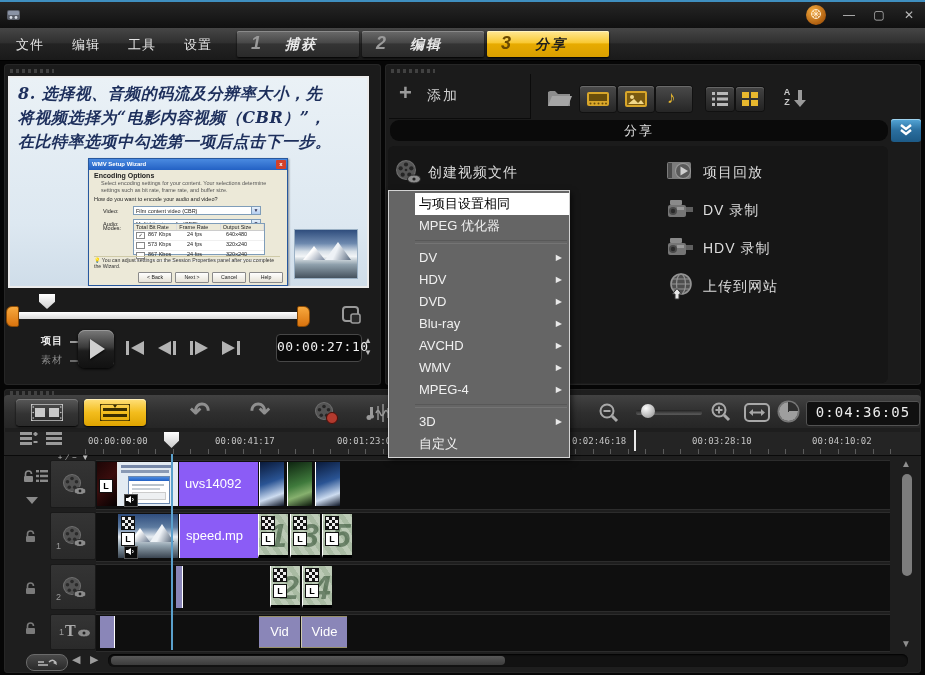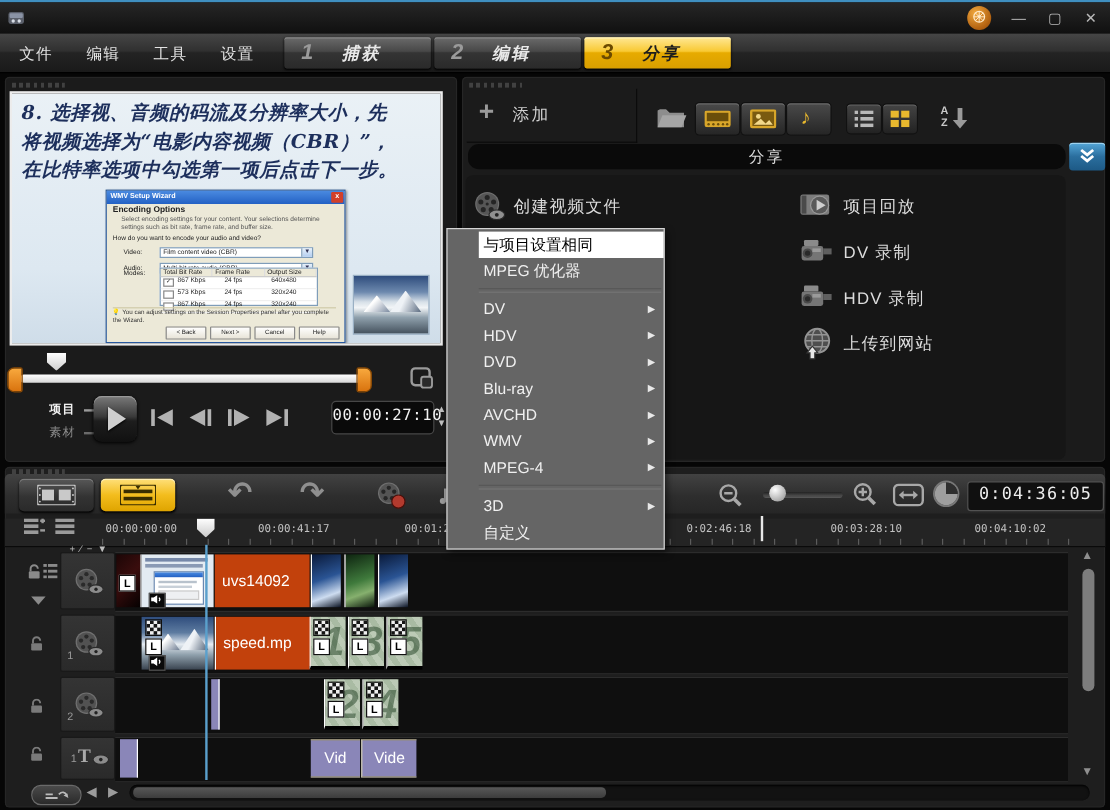--- a/index.html
+++ b/index.html
@@ -55,21 +55,21 @@
   .tbtn{position:absolute;top:338px;width:26px;height:16px;}
   #tcbox{position:absolute;left:276px;top:332px;width:84px;height:26px;background:#0a0a0a;border:1px solid #474747;border-radius:4px;color:#f2f2f2;font-family:"DejaVu Sans Mono",monospace;font-size:13px;line-height:24px;text-align:center;letter-spacing:.5px;}
   .spin{position:absolute;left:364px;font-size:8px;color:#c0c0c0;line-height:8px;}
   
   #share-head{position:absolute;left:390px;top:118px;width:498px;height:21px;background:#0a0a0a;border-radius:9px;color:#dedede;font-size:13px;text-align:center;line-height:21px;letter-spacing:2px;}
   #chevbtn{position:absolute;left:891px;top:117px;width:30px;height:23px;border-radius:3px;background:linear-gradient(#55a7d8,#2a6e9e 50%,#1d5a86);box-shadow:inset 0 1px 0 #9ed2ee;}
   .mediabtn{position:absolute;top:84px;width:36px;height:26px;border-radius:3px;background:linear-gradient(#4a4a4a,#262626);box-shadow:inset 0 1px 0 #6a6a6a,0 0 0 1px #111;}
   .viewbtn{position:absolute;top:85px;width:28px;height:24px;border-radius:3px;background:linear-gradient(#444,#222);box-shadow:inset 0 1px 0 #666,0 0 0 1px #111;}
   .share-opt-label{color:#dcdcdc;font-size:14px;letter-spacing:1px;}
   
-  #dropmenu{position:absolute;left:372px;top:188px;width:180px;background:#656565;border:1px solid #d4d4d4;box-shadow:2px 3px 6px rgba(0,0,0,.6);z-index:30;padding:2px 0;}
+  #dropmenu{position:absolute;left:388px;top:188px;width:180px;background:#656565;border:1px solid #d4d4d4;box-shadow:2px 3px 6px rgba(0,0,0,.6);z-index:30;padding:2px 0;}
   .menu-row{display:flex;height:22px;align-items:stretch;}
   .menu-gutter{width:26px;}
   .menu-content{flex:1;position:relative;color:#f0f0f0;font-size:13px;line-height:22px;padding-left:4px;}
   .menu-row.selected .menu-content{background:#fff;color:#000;}
   .menu-row.disabled .menu-content{color:#9d9d9d;}
   .menu-arrow{position:absolute;right:7px;top:0;font-size:8px;color:#e8e8e8;line-height:22px;}
   .menu-sep{height:2px;border-top:1px solid #585858;border-bottom:1px solid #747474;margin:3px 2px 3px 26px;}
   
   #tl-toolbar{position:absolute;left:4px;top:393px;width:917px;height:33px;background:linear-gradient(#424242,#2e2e2e 55%,#262626);border-radius:4px 4px 0 0;}
   .tlviewbtn{position:absolute;top:397px;width:62px;height:27px;border-radius:4px;background:linear-gradient(#585858,#333 55%,#2a2a2a);box-shadow:inset 0 1px 0 #7a7a7a,0 1px 2px #000;}
@@ -79,21 +79,21 @@
   #zoomthumb{position:absolute;left:641px;top:402px;width:14px;height:14px;border-radius:50%;background:radial-gradient(circle at 35% 30%,#fdfdfd,#b9b9b9 60%,#8a8a8a);}
   #tl-timecode{position:absolute;left:806px;top:399px;width:112px;height:23px;background:#101010;border:1px solid #525252;border-radius:3px;color:#ededed;font-family:"DejaVu Sans Mono",monospace;font-size:14px;line-height:21px;text-align:center;letter-spacing:1px;}
   #ruler{position:absolute;left:4px;top:430px;width:917px;height:23px;background:#242424;border-bottom:1px solid #0a0a0a;}
   .ruler-label{position:absolute;top:4px;color:#c3c3c3;font-family:"DejaVu Sans Mono",monospace;font-size:9px;}
   .tick{position:absolute;bottom:1px;width:1px;height:5px;background:#5c5c5c;}
   #ruler-playhead{position:absolute;left:164px;top:430px;width:15px;height:16px;background:linear-gradient(#fff,#cacaca);clip-path:polygon(0 0,100% 0,100% 55%,50% 100%,0 55%);z-index:6;}
   #ruler-marker{position:absolute;left:634px;top:428px;width:2px;height:21px;background:#e8e8e8;}
   .lane{position:absolute;left:96px;width:794px;background:#0f0f0f;border-top:1px solid #2c2c2c;border-bottom:1px solid #2c2c2c;}
   .thead{position:absolute;left:50px;width:46px;background:linear-gradient(#343434,#2a2a2a);border:1px solid #191919;border-radius:2px;box-sizing:border-box;}
   .clip-label{color:#fff;font-size:13px;line-height:44px;padding-left:6px;overflow:hidden;white-space:nowrap;}
-  .tealclip{position:absolute;top:0;height:100%;background:#c2410c;}
+  .tealclip{position:absolute;top:0;height:100%;background:#8b5cf6;}
   .chip{position:absolute;width:14px;height:14px;background:#fff;border:1px solid #111;box-sizing:border-box;z-index:4;}
   .chip.l{color:#000;font-size:9px;font-weight:bold;line-height:12px;text-align:center;}
   .chip.checker{background:repeating-conic-gradient(#151515 0 25%,#efefef 0 50%) 0 0/6px 6px;}
   .cdthumb{position:absolute;top:0;height:100%;background:repeating-linear-gradient(55deg,#bccab6 0 5px,#a9bba3 5px 10px);border-left:1px solid #fff;box-sizing:border-box;overflow:hidden;z-index:3;}
   .cddigit{position:absolute;right:1px;top:2px;font-size:34px;font-weight:bold;color:rgba(42,72,44,.55);font-style:italic;}
   .titleclip{position:absolute;top:1px;height:30px;background:#8a86b8;border-top:1px solid #97906a;border-bottom:1px solid #97906a;color:#fff;font-size:13px;line-height:30px;text-align:center;overflow:hidden;}
   #playline{position:absolute;left:171px;top:452px;width:2px;height:196px;background:#5aa0cc;z-index:5;}
   .lockico{position:absolute;width:13px;height:13px;}
   .sbarrow{position:absolute;color:#8f8f8f;font-size:10px;}
   svg{display:block;}

